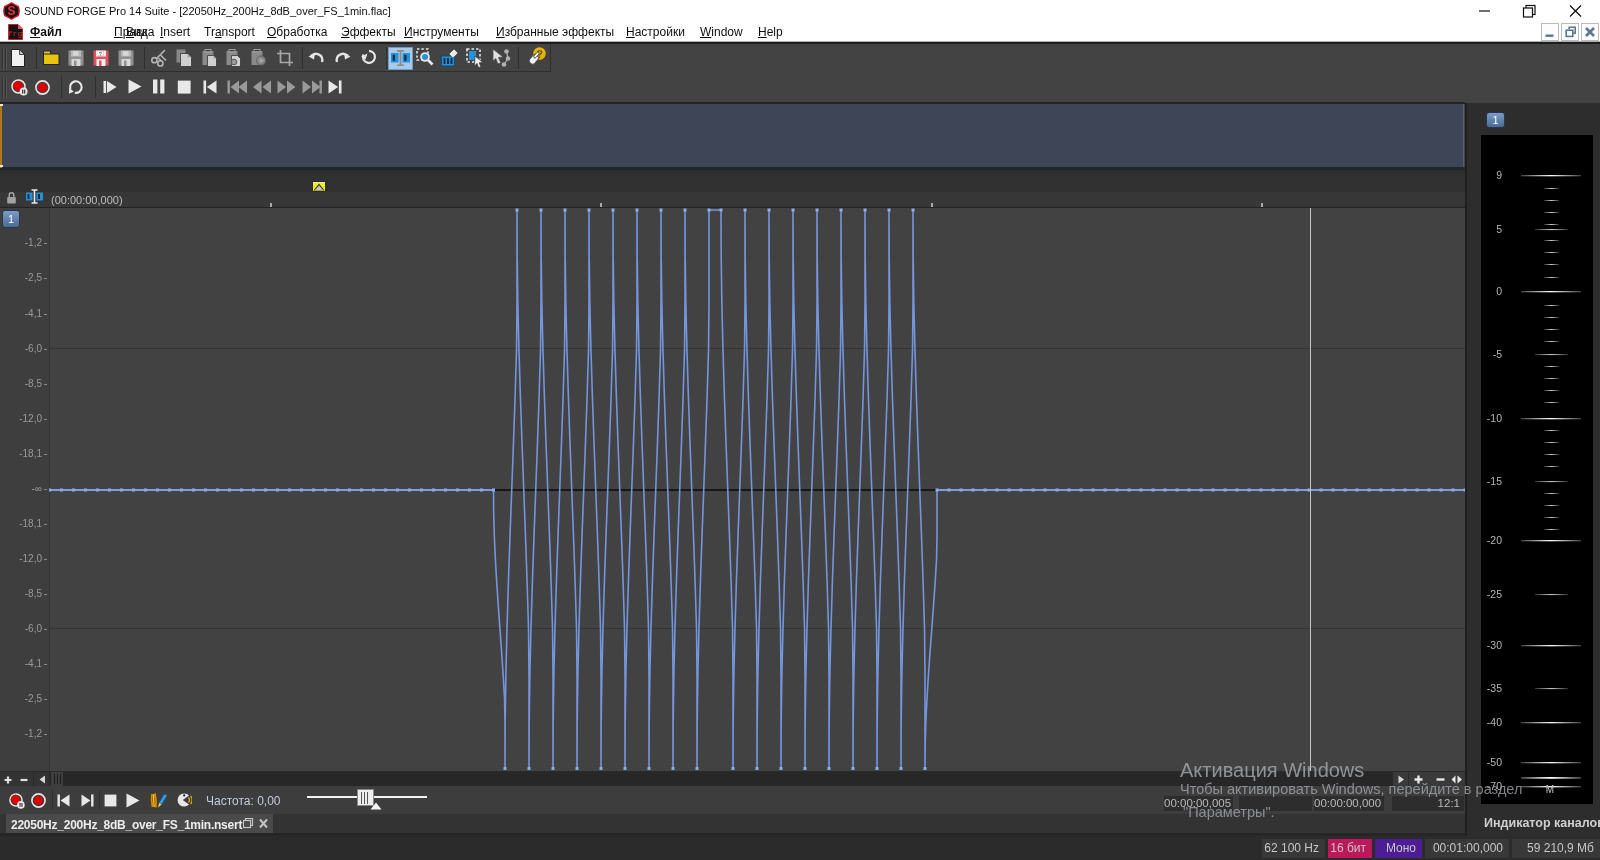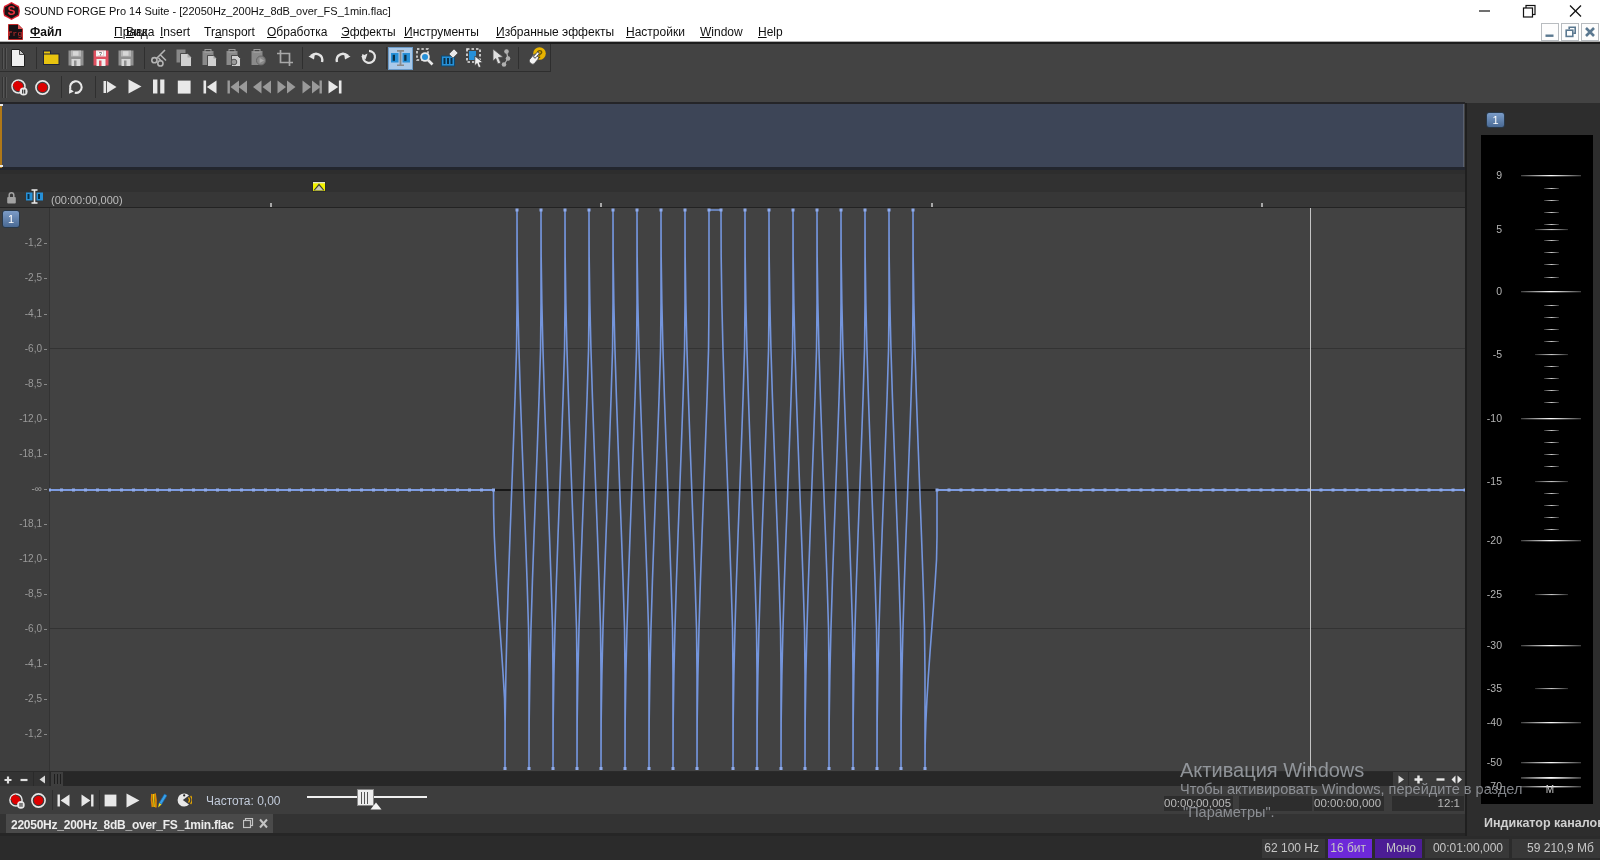--- a/index.html
+++ b/index.html
@@ -542,31 +542,31 @@
     <svg class="ic" style="left:370px;top:802px;" width="12" height="8" viewBox="0 0 12 8">
       <polygon points="6,0.5 11.5,7.5 0.5,7.5" fill="#f4f4f4"></polygon>
     </svg>
     <div class="abs" style="left:1164px;top:796px;width:69px;height:15px;background:#2d2d2d;color:#b8b8b8;font-size:11.5px;text-align:right;padding:1px 4px 0 0;">00:00:00,005</div>
     <div class="abs" style="left:1239px;top:796px;width:73px;height:15px;background:#2d2d2d;color:#b8b8b8;font-size:11.5px;text-align:right;padding:1px 4px 0 0;"></div>
     <div class="abs" style="left:1314px;top:796px;width:70px;height:15px;background:#2d2d2d;color:#b8b8b8;font-size:11.5px;text-align:right;padding:1px 4px 0 0;">00:00:00,000</div>
     <div class="abs" style="left:1392px;top:796px;width:72px;height:15px;background:#2d2d2d;color:#b8b8b8;font-size:11.5px;text-align:right;padding:1px 4px 0 0;">12:1</div>
 
 <div class="abs" style="left:0;top:814px;width:1465px;height:22px;background:#333333;"></div>
 <div class="abs" style="left:6px;top:814px;width:267px;height:19px;background:#4a4a4a;"></div>
-<div class="abs" style="left:11px;top:818px;font-size:12px;font-weight:bold;letter-spacing:-0.25px;color:#ececec;">22050Hz_200Hz_8dB_over_FS_1min.flac</div>
+<div class="abs" style="left:11px;top:818px;font-size:12px;font-weight:bold;letter-spacing:-0.25px;color:#ececec;">22050Hz_200Hz_8dB_over_FS_1min.nsert</div>
 <svg class="abs" style="left:243px;top:818px;" width="26" height="11" viewBox="0 0 26 11">
   <rect x="2.5" y="0.5" width="7" height="7" fill="none" stroke="#c4c4c4" stroke-width="1.2"></rect>
   <rect x="0.5" y="2.5" width="7" height="7" fill="#4a4a4a" stroke="#c4c4c4" stroke-width="1.2"></rect>
   <path d="M17,1.5 L24,9.5 M24,1.5 L17,9.5" stroke="#c4c4c4" stroke-width="2"></path>
 </svg>
 <div class="abs" style="left:0;top:833px;width:1465px;height:3px;background:#262626;"></div>
 
 <div class="abs" style="left:0;top:836px;width:1600px;height:24px;background:#2b2b2b;"></div>
 <div class="abs" style="left:1262px;top:839px;width:63px;height:19px;background:#383838;color:#c6c6c6;font-size:12px;text-align:right;padding:2px 6px 0 0;">62 100 Hz</div>
-    <div class="abs" style="left:1328px;top:839px;width:44px;height:19px;background:#6d28d9;color:#c6c6c6;font-size:12px;text-align:right;padding:2px 6px 0 0;">16 бит</div>
+    <div class="abs" style="left:1328px;top:839px;width:44px;height:19px;background:#be185d;color:#c6c6c6;font-size:12px;text-align:right;padding:2px 6px 0 0;">16 бит</div>
     <div class="abs" style="left:1375px;top:839px;width:47px;height:19px;background:#4c1d95;color:#c6c6c6;font-size:12px;text-align:right;padding:2px 6px 0 0;">Моно</div>
     <div class="abs" style="left:1425px;top:839px;width:84px;height:19px;background:#383838;color:#c6c6c6;font-size:12px;text-align:right;padding:2px 6px 0 0;">00:01:00,000</div>
     <div class="abs" style="left:1512px;top:839px;width:88px;height:19px;background:#383838;color:#c6c6c6;font-size:12px;text-align:right;padding:2px 6px 0 0;">59 210,9 Мб</div>
 
 <div class="abs" style="left:1465px;top:103px;width:2px;height:733px;background:#1f1f1f;"></div>
 <div class="abs" style="left:1467px;top:103px;width:133px;height:733px;background:#2d2d2d;"></div>
 <div class="abs" style="left:1486px;top:112px;width:19px;height:16px;background:linear-gradient(#7b9cc8,#4a6a94);border:1px solid #283848;border-radius:3px;color:#fff;font-size:11px;text-align:center;line-height:14px;">1</div>
 <div class="abs" style="left:1481px;top:135px;width:112px;height:669px;background:#000000;"></div>
 <svg class="abs" style="left:1481px;top:135px;" width="112" height="669" viewBox="0 0 112 669">
       <text x="21" y="43.5" font-size="10.5" fill="#b4b4b4" text-anchor="end">9</text>

